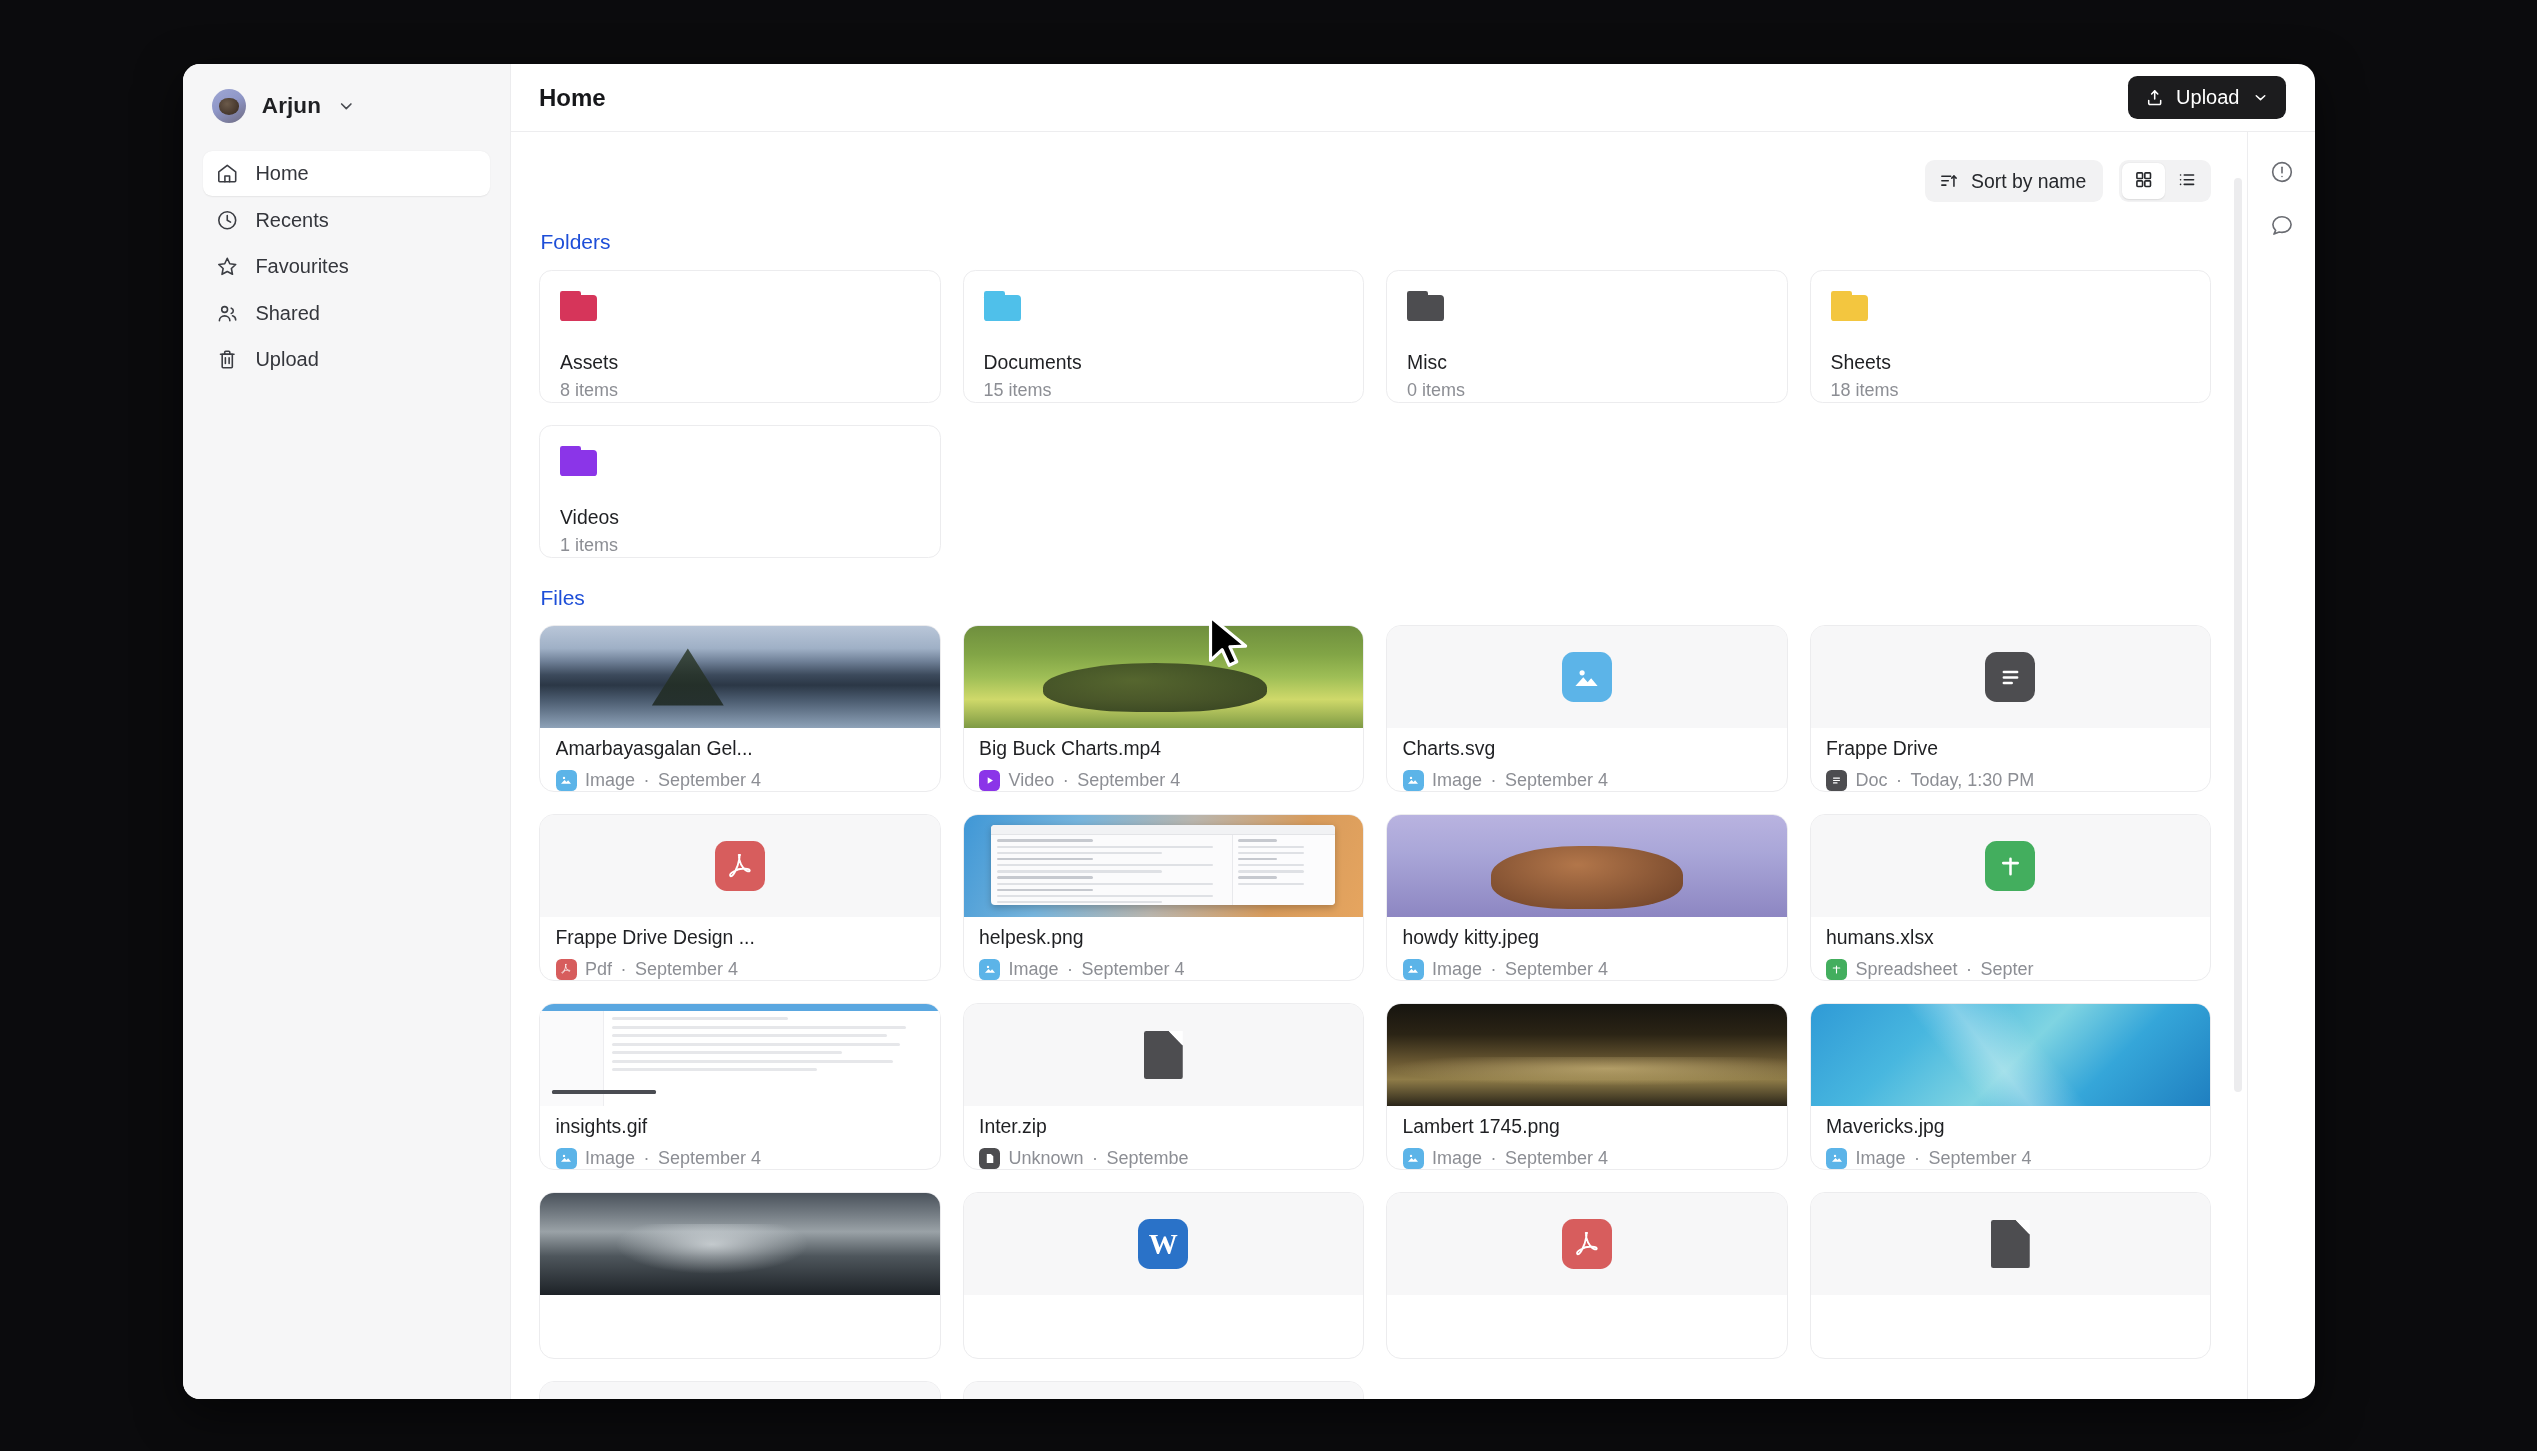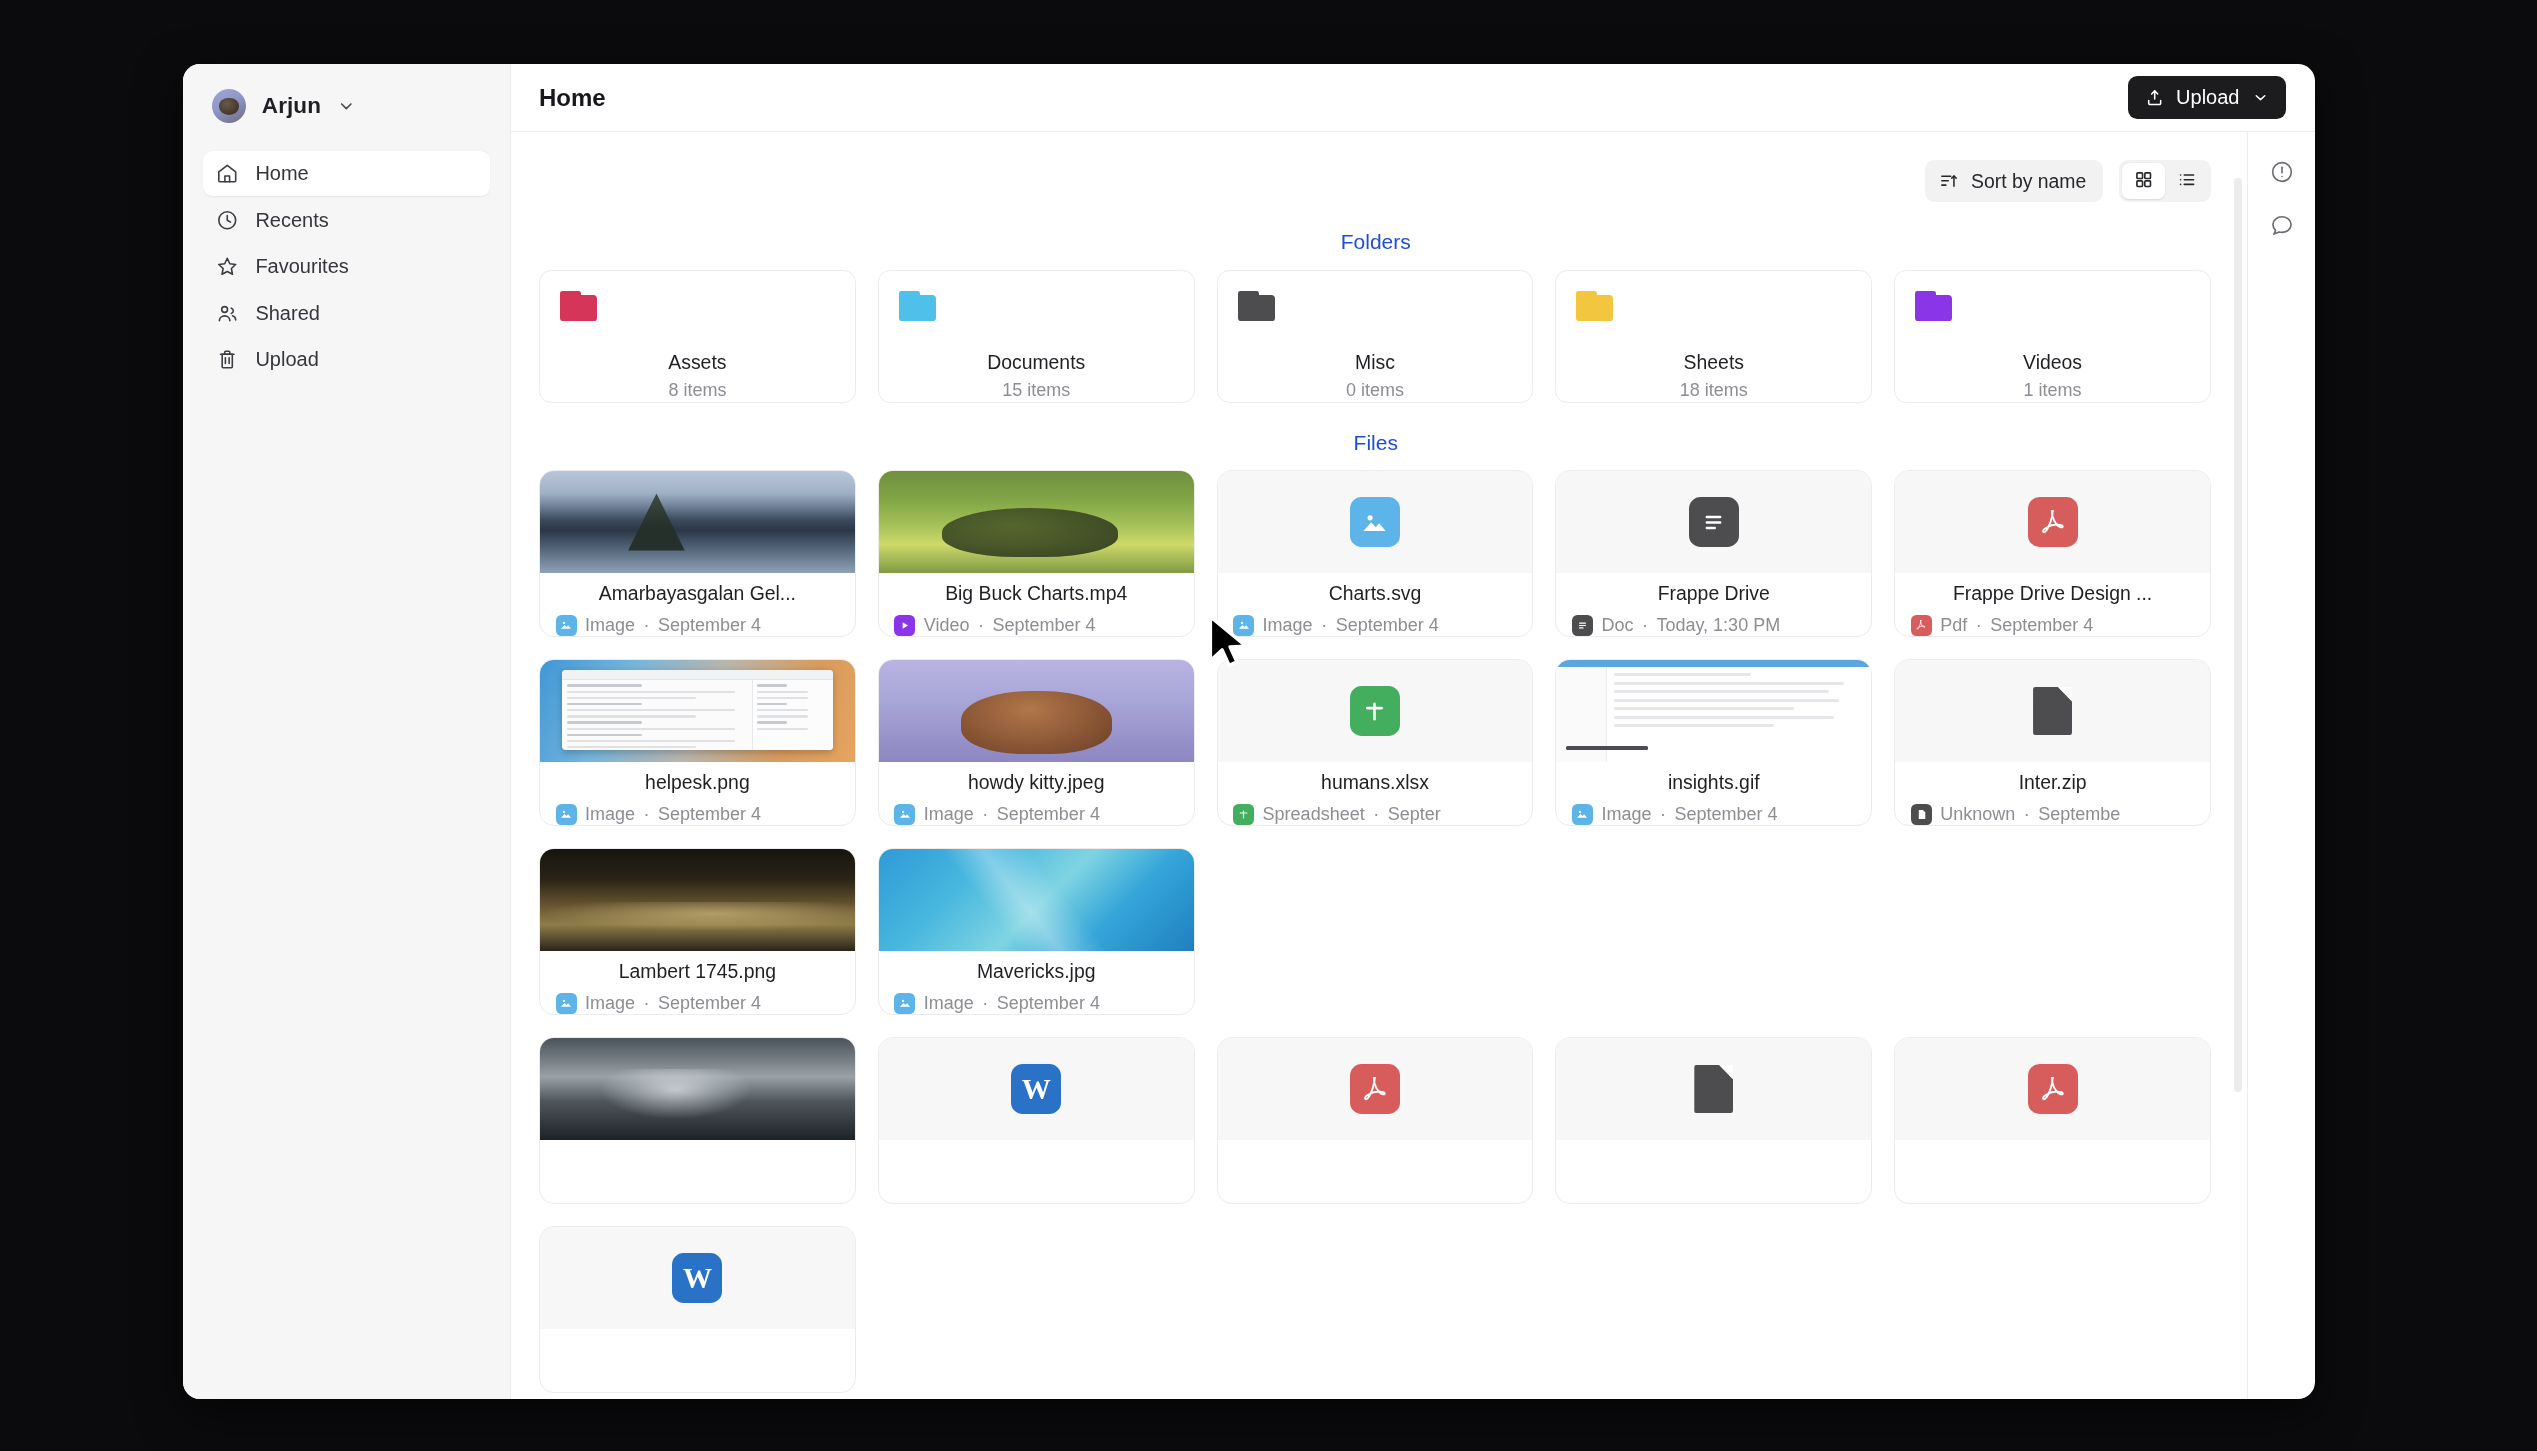--- a/index.html
+++ b/index.html
@@ -65,21 +65,21 @@
     padding: 0 29px 0 28px; border-bottom: 0.8px solid #ededef; flex: 0 0 68px;
   }
   .page-title { font-size: 24px; font-weight: 700; color:#16171a; }
   .upload-btn {
     display:flex; align-items:center; gap:11px;
     background:#1c1c1e; color:#fff; border-radius:9.3px;
     height:43px; padding: 0 15.5px 0 17px; font-size:20px; font-weight:500;
   }
   .upload-btn .ico { width:20px; height:20px; display:flex; align-items:center; justify-content:center;}
 
-  .content-wrap { flex:1 1 auto; display:flex; min-height:0;text-align:center; }
+  .content-wrap { flex:1 1 auto; display:flex; min-height:0; }
   .content {
     flex: 1 1 auto; min-width:0; padding: 0 0 0 0; position: relative;
     overflow: hidden;
   }
   .rail {
     flex: 0 0 68px; border-left:0.8px solid #ededef; padding-top: 26px;
     display:flex; flex-direction:column; align-items:center; gap: 25px;
   }
   .rail .ico { width:28px; height:28px; color:#6a6c72; display:flex; align-items:center; justify-content:center;}
 
@@ -97,21 +97,21 @@
   }
   .view-btn {
     width:43px; height:36px; display:flex; align-items:center; justify-content:center;
     border-radius:7px; color:#26282c;
   }
   .view-btn.active { background:#fff; box-shadow:0 0.8px 1.5px rgba(16,17,20,.10); }
 
   .scroll-area { padding: 0 36px 0 28px; }
   .section-title { font-size: 21px; color:#1d4ed8; margin: 28px 0 15.5px 1.5px; }
 
-  .grid { display:grid; grid-template-columns: repeat(5, 1fr); gap: 22px; }
+  .grid { display:grid; grid-template-columns: repeat(4, 1fr); gap: 22px; }
 
   
   .folder-card {
     border:0.8px solid #ececee; border-radius:12.4px; background:#fff;
     padding: 20px 20px 18.6px; height: 133px;
   }
   .folder-ico { width: 37px; height: 31px; position: relative; margin-bottom: 29px; }
   .folder-ico .tab {
     position:absolute; left:0; top:0; width:21px; height:6.2px; border-radius:2.3px 2.3px 0 0;
   }

